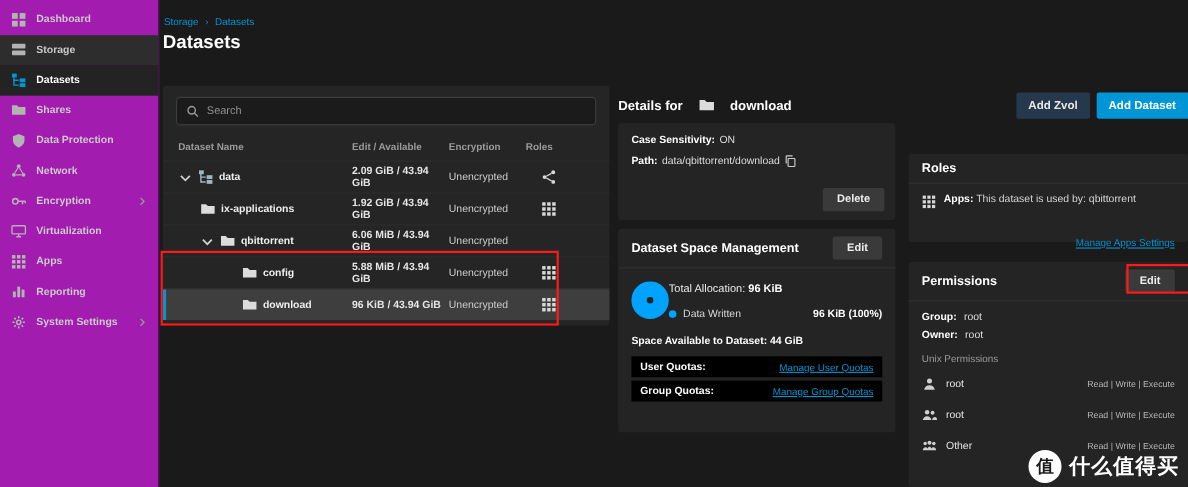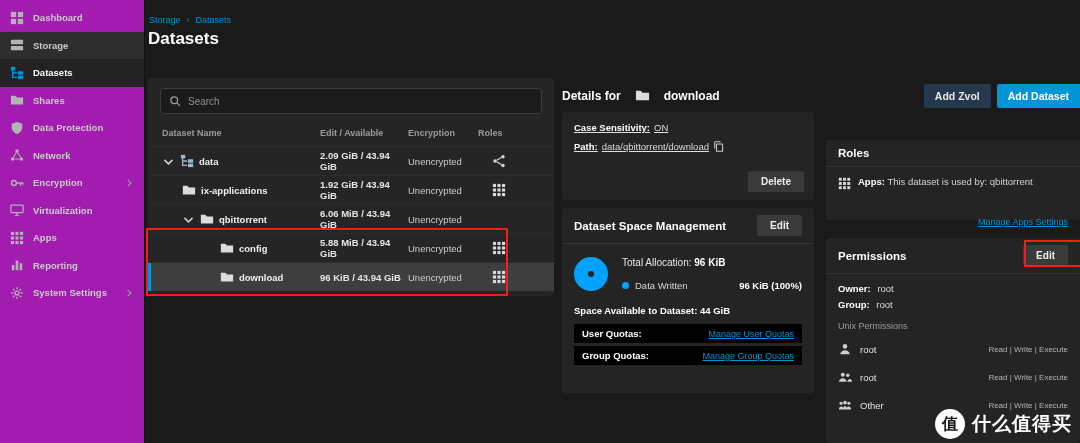--- a/index.html
+++ b/index.html
@@ -46,32 +46,32 @@
   .used { font-weight:700; color:#e6e6e6; }
   .enc { color:#cccccc; }
   .rolecell { display:flex; padding-left:14px; }
   .role-icon { width:14px; height:14px; color:#d8d8d8; }
 
   
   .details-title { position:absolute; left:562px; top:88px; display:flex; align-items:center; gap:14px; font-size:12px; font-weight:700; color:#ffffff; }
   .details-title .ficon { width:15px; height:15px; }
   .card { position:absolute; background:#242424; border-radius:3px; }
   .card-details { left:562px; top:112px; width:252px; height:88px; padding:10px 12px; }
-  .field { font-size:9.5px; margin-bottom:8px; display:flex; align-items:flex-end; gap:4px;text-decoration:underline; }
+  .field { font-size:9.5px; margin-bottom:8px; display:flex; align-items:flex-end; gap:4px; }
   .flabel { font-weight:700; color:#ffffff; }
   .fvalue { color:#dddddd; }
   .copy-ic { width:11px; height:11px; color:#cfcfcf; cursor:pointer; }
   .btn-gray { background:#3a3a3a; color:#eeeeee; font-size:10px; font-weight:700; padding:5px 13px; border-radius:2px; border:none; cursor:pointer; }
   .delete-btn { position:absolute; right:10px; bottom:8px; }
 
   .card-space { left:562px; top:208px; width:252px; height:185px; }
   .card-head { display:flex; justify-content:space-between; align-items:center; padding:7px 12px; border-bottom:1px solid #333333; }
   .card-head-title { font-size:11.5px; font-weight:700; color:#ffffff; }
   .card-body { padding:9px 12px; }
-  .space-top { display:flex; gap:14px; align-items:flex-end; }
+  .space-top { display:flex; gap:0; align-items:center; }
   .donut { width:34px; height:34px; border:14px solid #00a2ff; border-radius:50%; flex:none; margin-top:2px; }
   .space-info { flex:1; }
   .total-line { font-size:10px; color:#e8e8e8; margin:4px 0 12px; }
   .total-line b { color:#ffffff; }
   .legend { display:flex; align-items:center; gap:6px; font-size:9.5px; color:#d8d8d8; }
   .dot { width:7px; height:7px; border-radius:50%; background:#00a2ff; flex:none; }
   .legend-val { margin-left:auto; font-weight:700; color:#ffffff; }
   .avail { font-size:9.5px; font-weight:700; color:#ffffff; margin:14px 0 8px; }
   .quota-row { display:flex; justify-content:space-between; align-items:center; background:#000000; padding:4px 8px; font-size:9.5px; margin-top:3px; }
   .quota-label { font-weight:700; color:#ffffff; }
@@ -487,25 +487,25 @@
     </div>
   </section>
 
   <section class="card card-perms">
     <div class="card-head">
       <span class="card-head-title">Permissions</span>
       <button class="btn-gray">Edit</button>
     </div>
     <div class="card-body">
       <div class="kv">
+        <span class="flabel">Group:</span>
+        <span class="fvalue">root</span>
+      </div>
+      <div class="kv">
         <span class="flabel">Owner:</span>
-        <span class="fvalue">root</span>
-      </div>
-      <div class="kv">
-        <span class="flabel">Group:</span>
         <span class="fvalue">root</span>
       </div>
       <div class="unix-title">Unix Permissions</div>
       <div class="perm-entry">
         <span class="picon icon">
             <svg viewBox="0 0 16 16" fill="currentColor">
               <circle cx="8" cy="5" r="2.6"></circle>
               <path d="M2.5 14c.6-3 2.9-4.5 5.5-4.5s4.9 1.5 5.5 4.5z"></path>
             </svg>
           </span>

